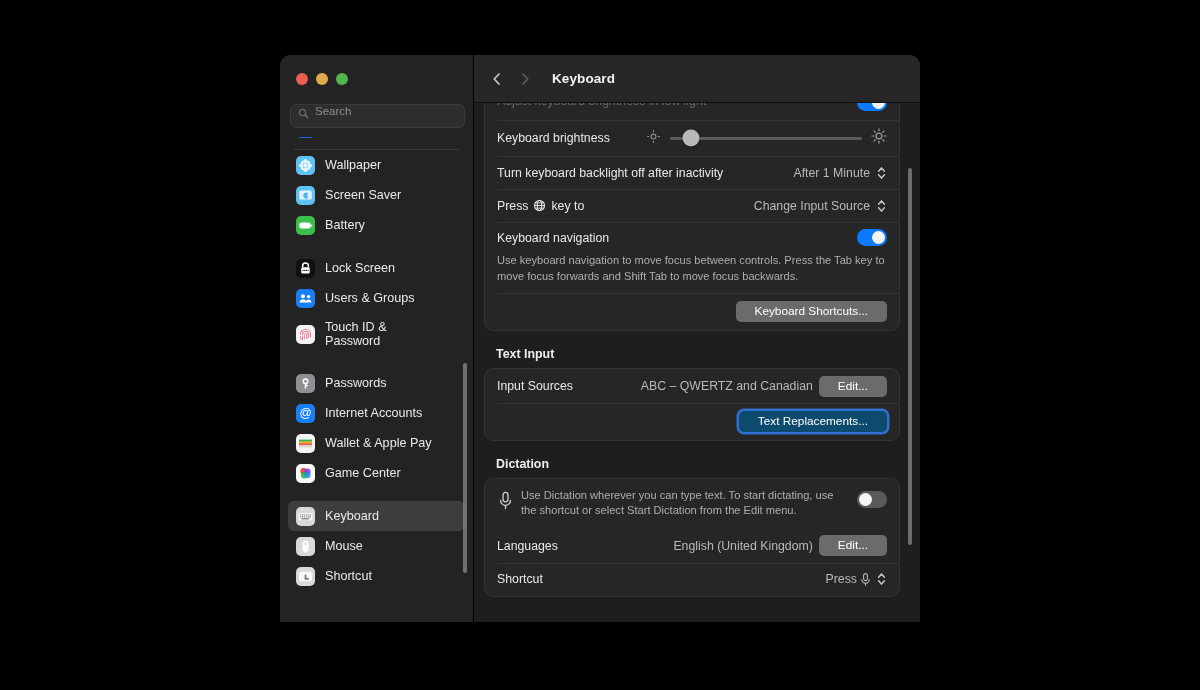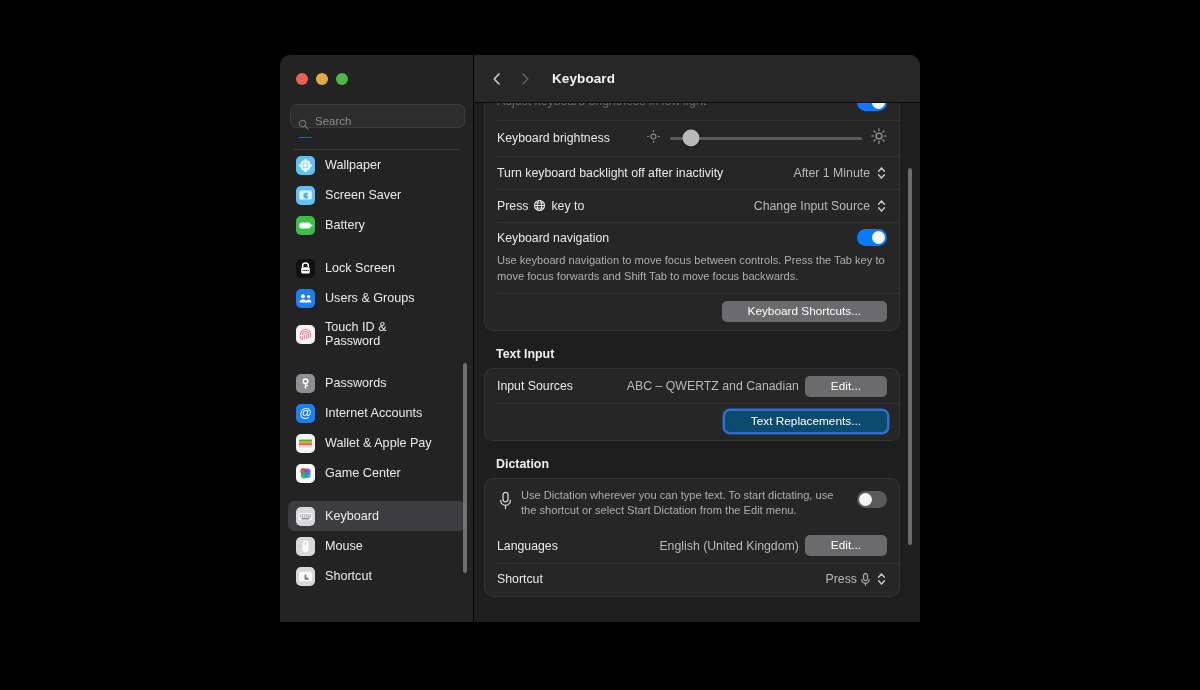--- a/index.html
+++ b/index.html
@@ -30,21 +30,21 @@
     flex: none;
   }
   .traffic { position: absolute; left: 16px; top: 18px; display: flex; gap: 8px; }
   .light { width: 12px; height: 12px; border-radius: 50%; }
   .light.red { background: #e8604f; }
   .light.yellow { background: #e0ac4a; }
   .light.green { background: #50b84a; }
 
   .search-wrap { position: absolute; left: 10px; top: 49px; width: 175px; }
   .search-box {
-    display: flex; align-items: flex-end; gap: 6px;
+    display: flex; align-items: flex-start; gap: 6px;
     height: 24px; padding: 0 7px;
     background: #2d2d2e; border: 1px solid #3a3a3c;
     border-radius: 6px;
   }
   .search-box .sicon { width: 11px; height: 11px; flex: none; opacity: .62; }
   .search-input {
     background: transparent; border: 0; outline: 0;
     color: #d8d8d8; font-size: 11.5px;
     font-family: "Liberation Sans", sans-serif;
     width: 100%;
@@ -135,21 +135,21 @@
 
   
   .stepper { width: 11px; height: 17px; display: flex; flex-direction: column;
              align-items: center; justify-content: center; gap: 2px; flex: none; }
 
   
   .pushbtn {
     background: #6b6b6d; color: #fff;
     border: 0; border-radius: 5px;
     font-size: 11.8px; font-family: "Liberation Sans", sans-serif;
-    padding: 3px 26px 4px; cursor: default; white-space: nowrap;
+    padding: 3px 19px 4px; cursor: default; white-space: nowrap;
   }
   .pushbtn.focused {
     background: #0c4a6e;
     box-shadow: 0 0 0 2.5px #2f6fd0;
   }
   .btn-row { display: flex; justify-content: flex-end; padding: 8px 12px; position: relative; }
   .btn-row::before {
     content: ""; position: absolute; left: 12px; right: 0; top: 0; height: 1px; background: #333335;
   }
 

